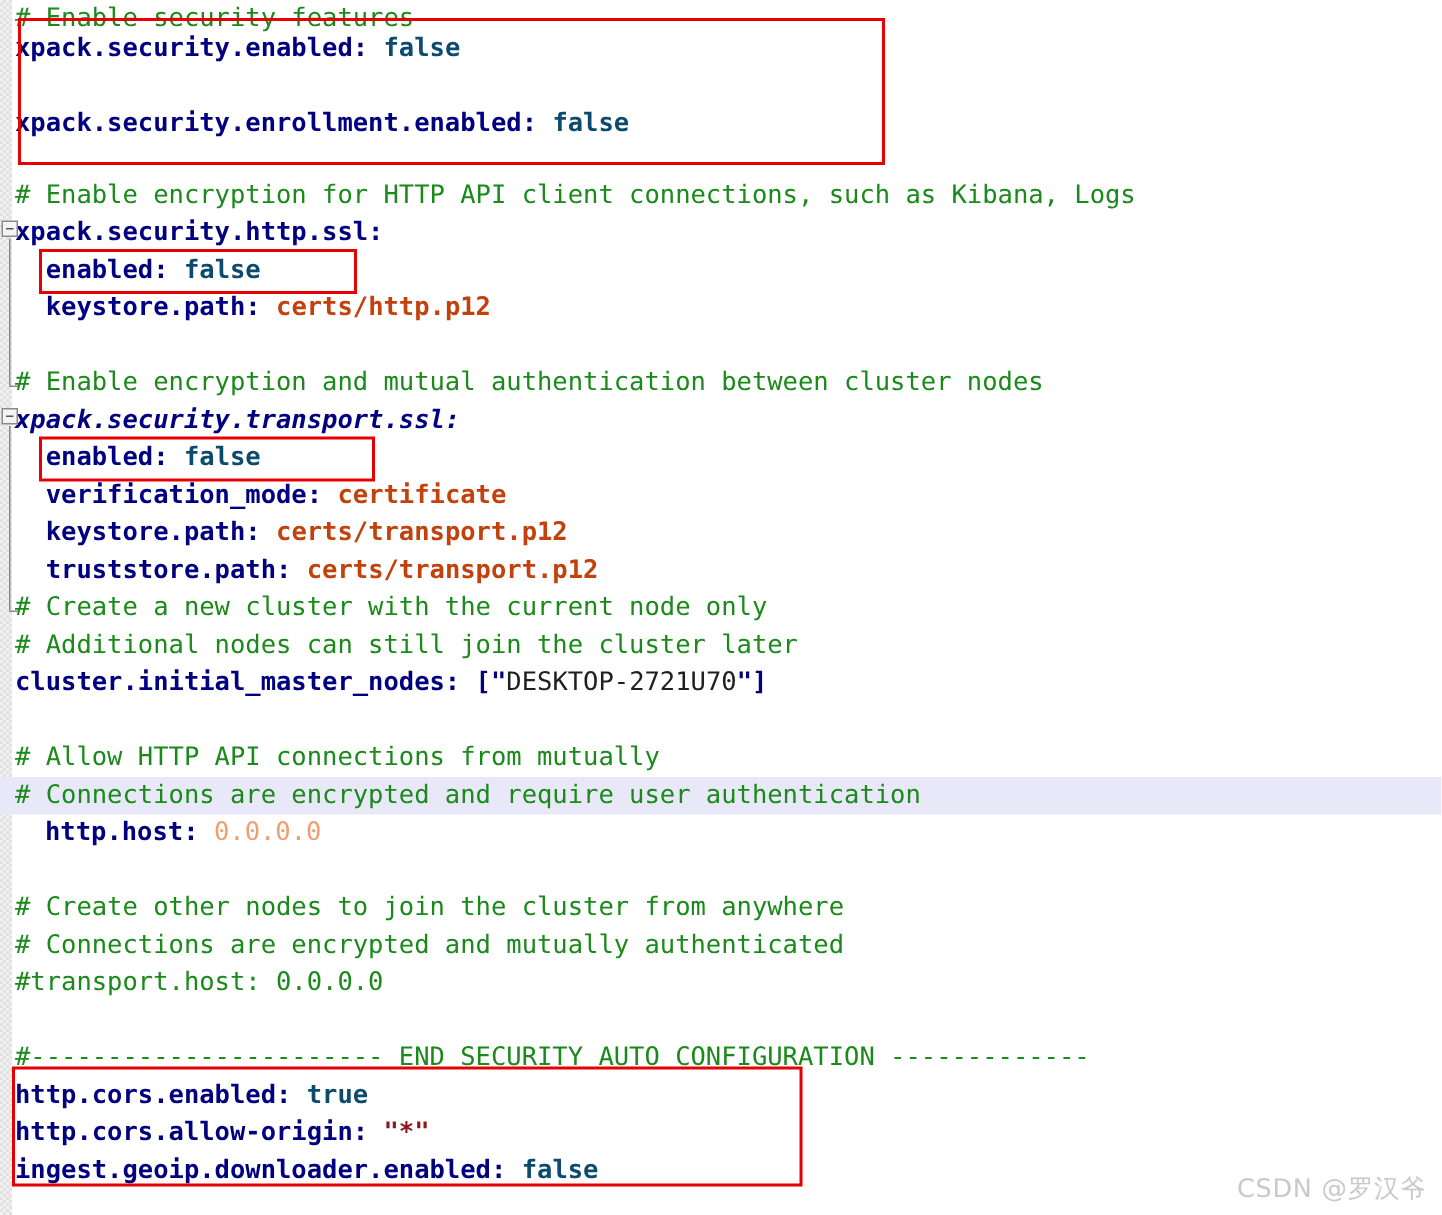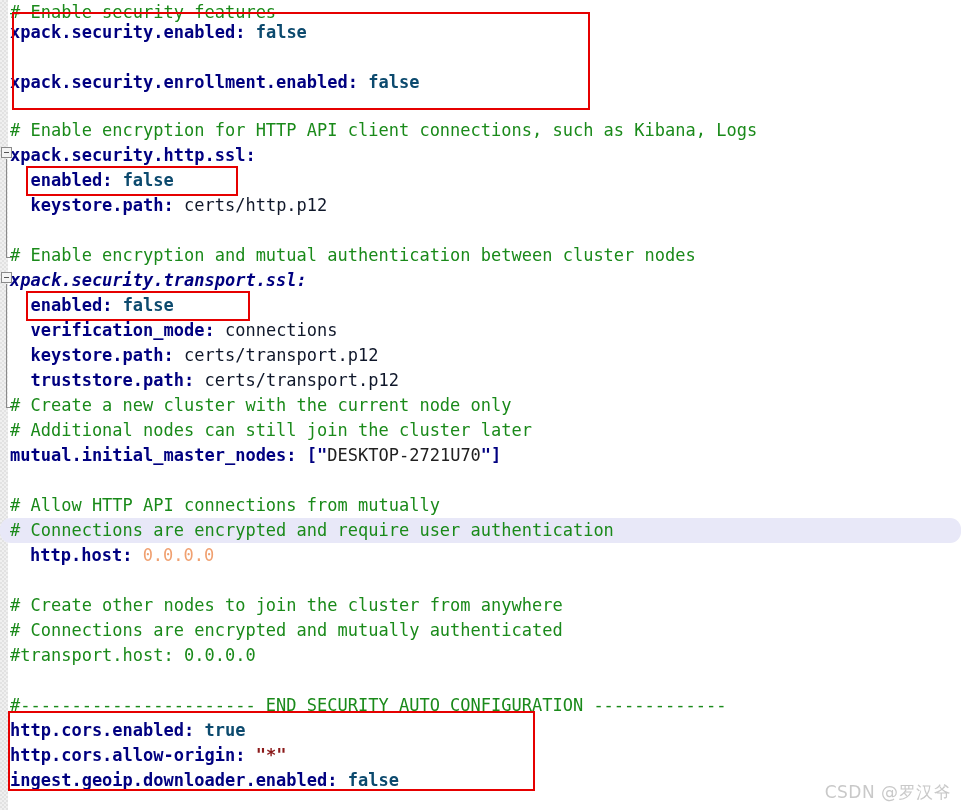--- a/index.html
+++ b/index.html
@@ -61,21 +61,21 @@
 
   .line.current {
     background: #e8e8f8;
   }
 
   
   .cmt   { color: #1a8a1a; font-weight: normal; }
   .key   { color: #000080; font-weight: bold; }
   .punct { color: #000080; font-weight: bold; }
   .bool  { color: #0c4a6e; font-weight: bold; }
-  .val   { color: #0f172a; font-weight: normal; }
+  .val   { color: #c2410c; font-weight: bold; }
   .ip    { color: #f0a070; font-weight: normal; }
   .str   { color: #8b1a1a; font-weight: bold; }
   .strq  { color: #202020; font-weight: normal; }
 
   
   .fold-box {
     position: absolute;
     width: 11px;
     height: 11px;
     border: 1px solid #8a8a8a;
@@ -135,29 +135,29 @@
       <div class="line" style="top: 70px;"><span class="txt"><span class="key">xpack.security.enrollment.enabled</span><span class="punct">:</span><span class="val"> </span><span class="bool">false</span></span></div>
       <div class="line" style="top: 95px;"><span class="txt"><span class="val"></span></span></div>
       <div class="line" style="top: 118px;"><span class="txt"><span class="cmt"># Enable encryption for HTTP API client connections, such as Kibana, Logs</span></span></div>
       <div class="line" style="top: 143px;"><span class="txt"><span class="key">xpack.security.http.ssl</span><span class="punct">:</span></span></div>
       <div class="line" style="top: 168px;"><span class="txt"><span class="key">  enabled</span><span class="punct">:</span><span class="val"> </span><span class="bool">false</span></span></div>
       <div class="line" style="top: 193px;"><span class="txt"><span class="key">  keystore.path</span><span class="punct">:</span><span class="val"> certs/http.p12</span></span></div>
       <div class="line" style="top: 218px;"><span class="txt"><span class="val"></span></span></div>
       <div class="line" style="top: 243px;"><span class="txt"><span class="cmt"># Enable encryption and mutual authentication between cluster nodes</span></span></div>
       <div class="line" style="top: 268px; font-style: italic;"><span class="txt"><span class="key">xpack.security.transport.ssl</span><span class="punct">:</span></span></div>
       <div class="line" style="top: 293px;"><span class="txt"><span class="key">  enabled</span><span class="punct">:</span><span class="val"> </span><span class="bool">false</span></span></div>
-      <div class="line" style="top: 318px;"><span class="txt"><span class="key">  verification_mode</span><span class="punct">:</span><span class="val"> connections</span></span></div>
+      <div class="line" style="top: 318px;"><span class="txt"><span class="key">  verification_mode</span><span class="punct">:</span><span class="val"> certificate</span></span></div>
       <div class="line" style="top: 343px;"><span class="txt"><span class="key">  keystore.path</span><span class="punct">:</span><span class="val"> certs/transport.p12</span></span></div>
       <div class="line" style="top: 368px;"><span class="txt"><span class="key">  truststore.path</span><span class="punct">:</span><span class="val"> certs/transport.p12</span></span></div>
       <div class="line" style="top: 393px;"><span class="txt"><span class="cmt"># Create a new cluster with the current node only</span></span></div>
       <div class="line" style="top: 418px;"><span class="txt"><span class="cmt"># Additional nodes can still join the cluster later</span></span></div>
-      <div class="line" style="top: 443px;"><span class="txt"><span class="key">mutual.initial_master_nodes</span><span class="punct">:</span><span class="val"> </span><span class="punct">["</span><span class="strq">DESKTOP-2721U70</span><span class="punct">"]</span></span></div>
+      <div class="line" style="top: 443px;"><span class="txt"><span class="key">cluster.initial_master_nodes</span><span class="punct">:</span><span class="val"> </span><span class="punct">["</span><span class="strq">DESKTOP-2721U70</span><span class="punct">"]</span></span></div>
       <div class="line" style="top: 468px;"><span class="txt"><span class="val"></span></span></div>
       <div class="line" style="top: 493px;"><span class="txt"><span class="cmt"># Allow HTTP API connections from mutually</span></span></div>
-      <div class="line current" style="top: 518px; border-radius: 11px;"><span class="txt"><span class="cmt"># Connections are encrypted and require user authentication</span></span></div>
+      <div class="line current" style="top: 518px;"><span class="txt"><span class="cmt"># Connections are encrypted and require user authentication</span></span></div>
       <div class="line" style="top: 543px; padding-left: 20px;"><span class="txt"><span class="key">http.host</span><span class="punct">:</span><span class="val"> </span><span class="ip">0.0.0.0</span></span></div>
       <div class="line" style="top: 568px;"><span class="txt"><span class="val"></span></span></div>
       <div class="line" style="top: 593px;"><span class="txt"><span class="cmt"># Create other nodes to join the cluster from anywhere</span></span></div>
       <div class="line" style="top: 618px;"><span class="txt"><span class="cmt"># Connections are encrypted and mutually authenticated</span></span></div>
       <div class="line" style="top: 643px;"><span class="txt"><span class="cmt">#transport.host: 0.0.0.0</span></span></div>
       <div class="line" style="top: 668px;"><span class="txt"><span class="val"></span></span></div>
       <div class="line" style="top: 693px;"><span class="txt"><span class="cmt">#----------------------- END SECURITY AUTO CONFIGURATION -------------</span></span></div>
       <div class="line" style="top: 718px;"><span class="txt"><span class="key">http.cors.enabled</span><span class="punct">:</span><span class="val"> </span><span class="bool">true</span></span></div>
       <div class="line" style="top: 743px;"><span class="txt"><span class="key">http.cors.allow-origin</span><span class="punct">:</span><span class="val"> </span><span class="str">"*"</span></span></div>
       <div class="line" style="top: 768px;"><span class="txt"><span class="key">ingest.geoip.downloader.enabled</span><span class="punct">:</span><span class="val"> </span><span class="bool">false</span></span></div>

